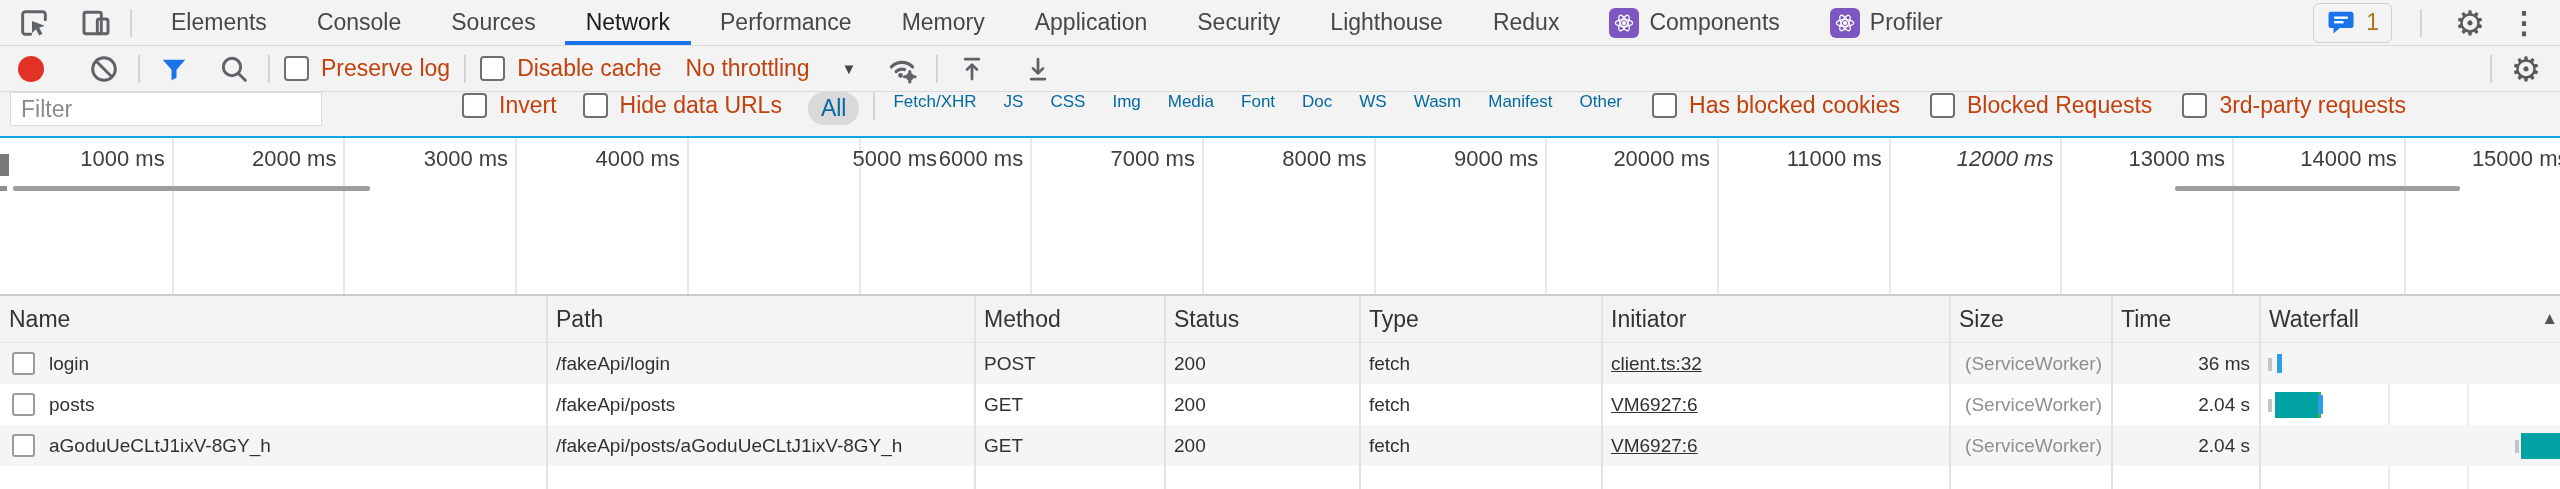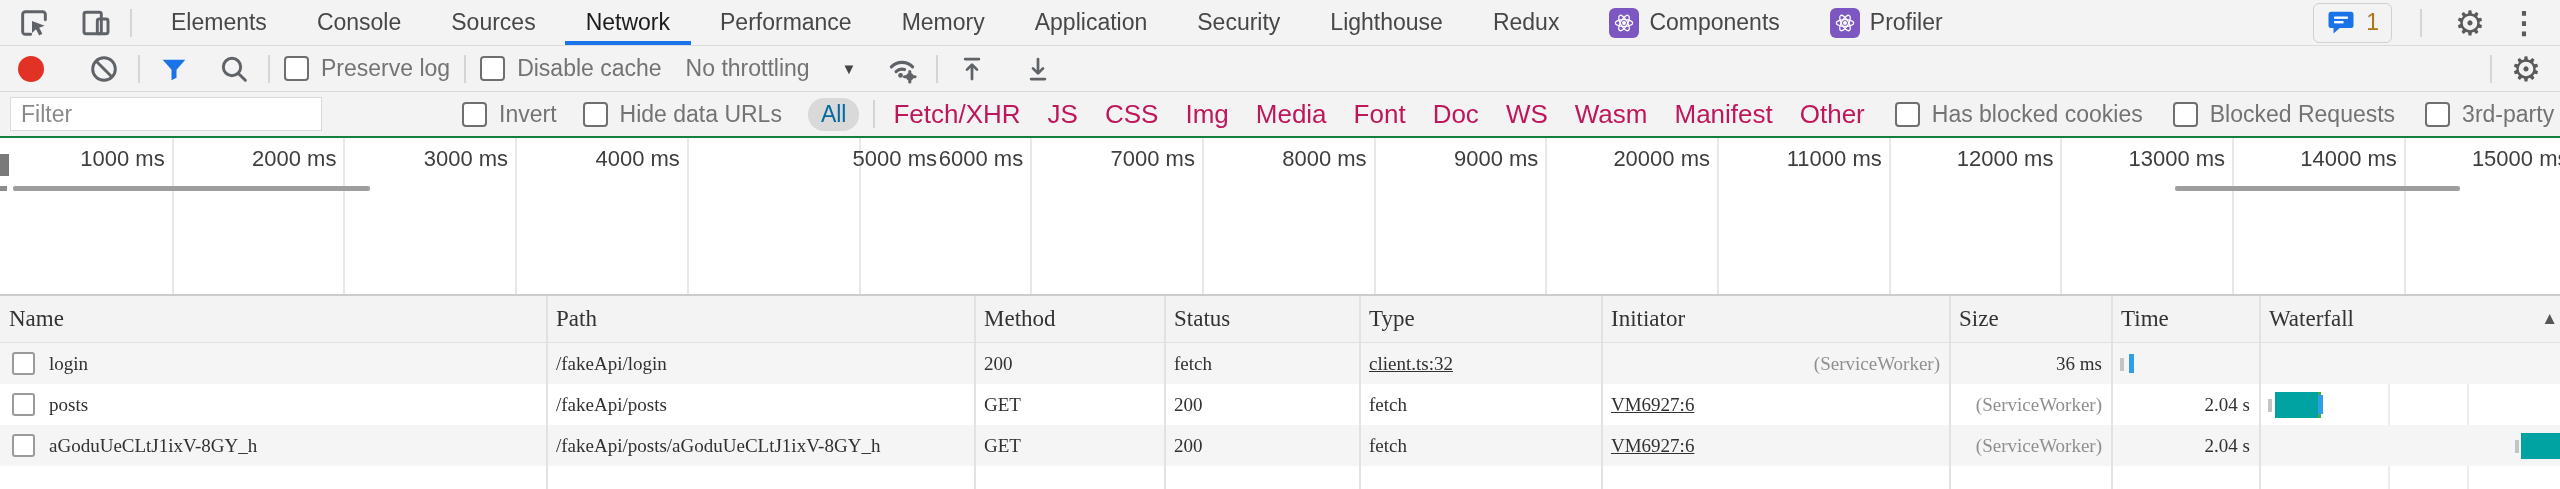--- a/index.html
+++ b/index.html
@@ -23,48 +23,48 @@
   .tabbar-right{margin-left:auto;display:flex;align-items:center;gap:14px;padding-right:16px;}
   .issues-pill{display:flex;align-items:center;gap:10px;border:1px solid #d0d0d0;border-radius:6px;
        padding:4px 12px;cursor:pointer;background:#f3f3f3;}
   .issues-num{font-size:23px;color:var(--issues-num);}
   .glyph{color:#5a5a5a;line-height:1;}
   
   .toolbar{display:flex;align-items:center;height:46px;background:#f3f3f3;
            border-bottom:1px solid #d9d9d9;box-sizing:border-box;padding-left:18px;}
   .record-dot{width:26px;height:26px;border-radius:50%;background:var(--record-red);
        margin-right:40px;cursor:pointer;flex:none;}
-  .tb-label{font-size:23px;color:#737373;white-space:nowrap;}
+  .tb-label{font-size:23px;color:#c2410c;white-space:nowrap;}
   .cb{width:21px;height:21px;border:2px solid #6f6f6f;border-radius:4px;background:#fff;
       display:inline-block;flex:none;cursor:pointer;}
   .cb-group{display:flex;align-items:center;gap:12px;cursor:pointer;}
   .dd{display:flex;align-items:center;gap:32px;margin-left:24px;cursor:pointer;}
   .dd-arrow{font-size:15px;color:#444;}
   .spacer{flex:1;}
   
-  .filterbar{display:flex;align-items:center;height:46px;background:#f3f3f3;
-             border-bottom:2px solid #15803d;box-sizing:border-box;padding-left:10px;}
+  .filterbar{display:flex;align-items:flex-start;height:46px;background:#f3f3f3;
+             border-bottom:2px solid #0ea5e9;box-sizing:border-box;padding-left:10px;}
   .filter-input{width:290px;height:32px;border:1px solid #dadada;background:#fff;
        font-family:"Liberation Sans",sans-serif;font-size:23px;padding:0 10px;color:#303030;}
   .filter-input::placeholder{color:#8a8a8a;}
   .pill{background:#d9d9d9;border-radius:16px;padding:3px 13px;font-size:23px;color:#0369a1;
        margin-left:26px;cursor:pointer;}
   .type-filters{display:flex;align-items:center;gap:27px;margin-left:4px;}
-  .type-item{font-size:26px;color:#be185d;cursor:pointer;white-space:nowrap;}
+  .type-item{font-size:17px;color:#0369a1;cursor:pointer;white-space:nowrap;}
   .extra-filters{display:flex;align-items:center;gap:30px;margin-left:30px;}
   
   .timeline{position:relative;height:158px;background:#fff;border-bottom:2px solid #cccccc;
             box-sizing:border-box;overflow:hidden;}
   .grid-v{position:absolute;top:0;bottom:0;width:2px;background:#e8e8e8;}
   .ruler-label{position:absolute;top:8px;font-size:22px;color:#3e3e3e;white-space:nowrap;}
   .ov-bar{position:absolute;top:48px;height:5px;background:#9e9e9e;border-radius:2px;}
   .ov-edge{position:absolute;left:0;top:16px;width:9px;height:22px;background:#7a7a7a;}
   .ov-edge2{position:absolute;left:0;top:48px;width:7px;height:5px;background:#8c8c8c;}
   
-  .nettable{position:relative;height:193px;background:#fff;overflow:hidden;font-family:Liberation Serif, serif;}
+  .nettable{position:relative;height:193px;background:#fff;overflow:hidden;}
   .col-line{position:absolute;top:0;bottom:0;width:2px;background:#e2e2e2;z-index:3;}
   .wf-grid{position:absolute;top:0;bottom:0;width:2px;background:#ececec;z-index:1;}
   .thead,.trow{display:grid;grid-template-columns:547px 428px 190px 195px 242px 348px 162px 148px 1fr;
        align-items:center;position:relative;}
   .thead{height:47px;background:#f3f3f3;border-bottom:1px solid #e2e2e2;box-sizing:border-box;z-index:2;}
   .th{font-size:23px;color:#333;padding-left:9px;cursor:pointer;height:100%;
       display:flex;align-items:center;}
   .th.wf{justify-content:space-between;padding-right:2px;}
   .sort-arrow{font-size:17px;color:#555;}
   .trow{height:41px;z-index:2;}
@@ -303,21 +303,21 @@
       <div class="ruler-label" style="right: 1365.1px;">7000 ms</div>
       <div class="grid-v" style="left: 1373.6px;"></div>
       <div class="ruler-label" style="right: 1193.4px;">8000 ms</div>
       <div class="grid-v" style="left: 1545.3px;"></div>
       <div class="ruler-label" style="right: 1021.7px;">9000 ms</div>
       <div class="grid-v" style="left: 1717px;"></div>
       <div class="ruler-label" style="right: 850px;">20000 ms</div>
       <div class="grid-v" style="left: 1888.7px;"></div>
       <div class="ruler-label" style="right: 678.3px;">11000 ms</div>
       <div class="grid-v" style="left: 2060.4px;"></div>
-      <div class="ruler-label" style="right: 506.6px;">12000 ms</div>
+      <div class="ruler-label" style="right: 506.6px; font-style: italic;">12000 ms</div>
       <div class="grid-v" style="left: 2232.1px;"></div>
       <div class="ruler-label" style="right: 334.9px;">13000 ms</div>
       <div class="grid-v" style="left: 2403.8px;"></div>
       <div class="ruler-label" style="right: 163.2px;">14000 ms</div>
       <div class="ruler-label" style="right: -8.5px;">15000 ms</div>
       <div class="ov-bar" style="left: 13px; width: 357px;"></div>
       <div class="ov-bar" style="left: 2175px; width: 285px;"></div>
     </div>
 
   <div class="nettable" id="nettable">
@@ -351,20 +351,21 @@
           <span class="sort-arrow">▲</span>
         </div>
       </div>
     <div id="tbody">
         <div class="trow stripe">
           <div class="td name-cell">
             <span class="row-cb"></span>
             <span>login</span>
           </div>
           <div class="td">/fakeApi/login</div>
+          <div class="td">POST</div>
           <div class="td">200</div>
           <div class="td">fetch</div>
           <div class="td"><span style="text-decoration: underline; cursor: pointer;">client.ts:32</span></div>
           <div class="td right gray">(ServiceWorker)</div>
           <div class="td right">36 ms</div>
           <div class="wf-cell">
             <span class="wf-tick" style="left: 8px;"></span>
             <span class="wf-seg download" style="left: 17px; width: 5px; height: 19px; margin-top: -9.5px;"></span>
           </div>
         </div>

